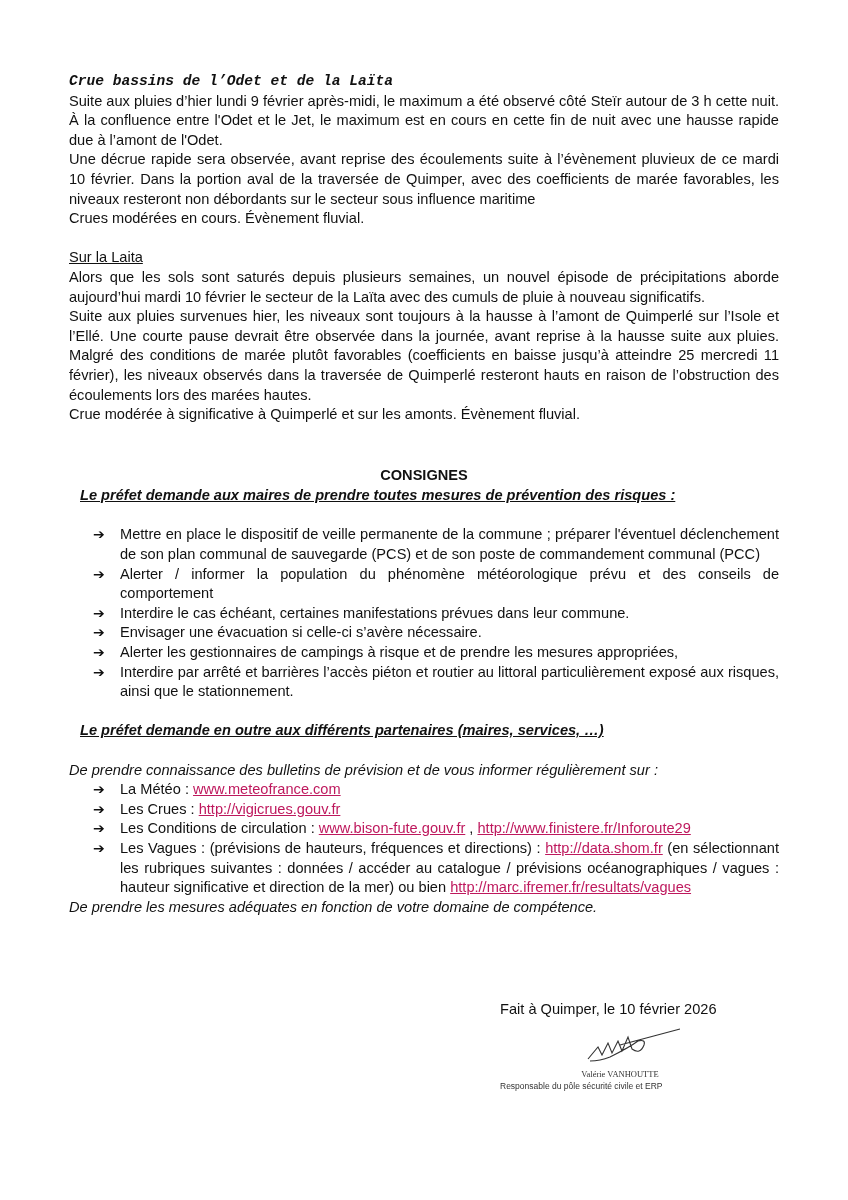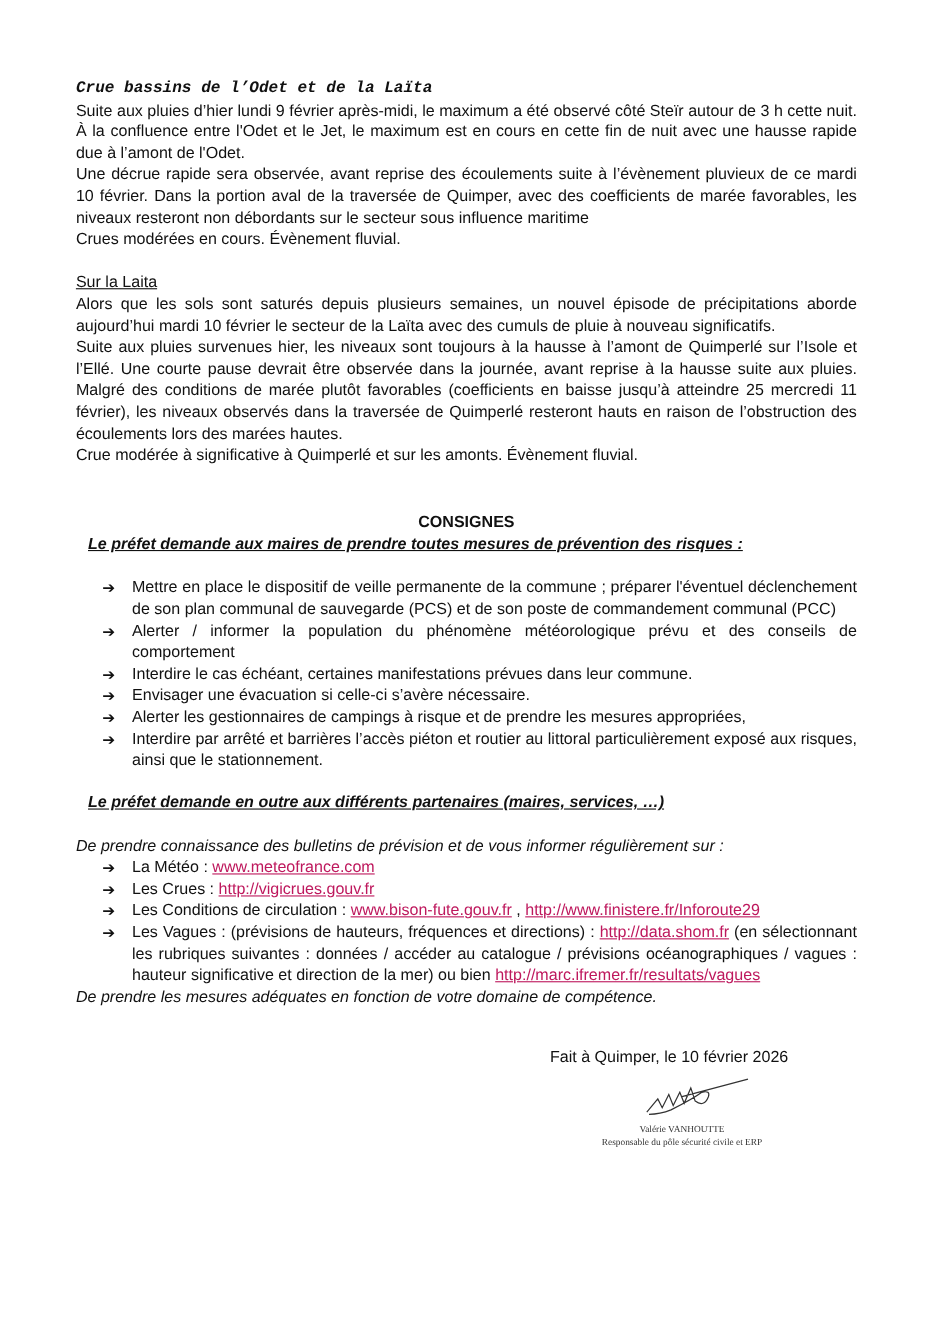--- a/index.html
+++ b/index.html
@@ -14,25 +14,25 @@
   .u { text-decoration: underline; }
   .gap { height: 19.6px; }
   .center-heading { text-align: center; font-weight: bold; margin-top: 22px; }
   .bi-u { font-weight: bold; font-style: italic; text-decoration: underline; margin-left: 11px; }
   .bi { font-weight: normal; font-style: italic; }
   ul.arrows { list-style: none; margin: 0; padding: 0 0 0 24px; }
   ul.arrows li { position: relative; padding-left: 27px; line-height: 19.6px; text-align: justify; }
   ul.arrows li .arrow { position: absolute; left: 0; top: 0; font-weight: bold; font-size: 14px; }
   ul.a1 { margin-top: 20px; }
   a.lnk { color: #be185d; text-decoration: underline; }
-  .sig-block { position: absolute; left: 500px; top: 953px; width: 260px; }
+  .sig-block { position: absolute; left: 500px; top: 1001px; width: 260px; }
   .sig-place { font-size: 14.6px; text-align: left; }
   .sig-img { position: absolute; left: 80px; top: 24px; width: 110px; height: 40px; }
   .sig-name { position: absolute; left: 0; top: 68px; width: 240px; text-align: center; font-family: Liberation Serif, serif; font-size: 8.5px; color: #333; }
-  .sig-role { position: absolute; left: 0; top: 80px; width: 240px; text-align: center; font-family: Liberation Serif, serif; font-size: 8.5px; color: #333; }
+  .sig-role { position: absolute; left: 0; top: 80px; width: 240px; font-family: Liberation Sans, sans-serif; font-size: 8.5px; color: #333; }
 </style>
 </head>
 <body>
 
 <div class="page">
   <p class="title">Crue bassins de l’Odet et de la Laïta</p>
   <p>Suite aux pluies d’hier lundi 9 février après-midi, le maximum a été observé côté Steïr autour de 3 h cette nuit. À la confluence entre l'Odet et le Jet, le maximum est en cours en cette fin de nuit avec une hausse rapide due à l’amont de l'Odet.</p>
   <p>Une décrue rapide sera observée, avant reprise des écoulements suite à l’évènement pluvieux de ce mardi 10 février. Dans la portion aval de la traversée de Quimper, avec des coefficients de marée favorables, les niveaux resteront non débordants sur le secteur sous influence maritime</p>
   <p>Crues modérées en cours. Évènement fluvial.</p>
   <div class="gap"></div>

